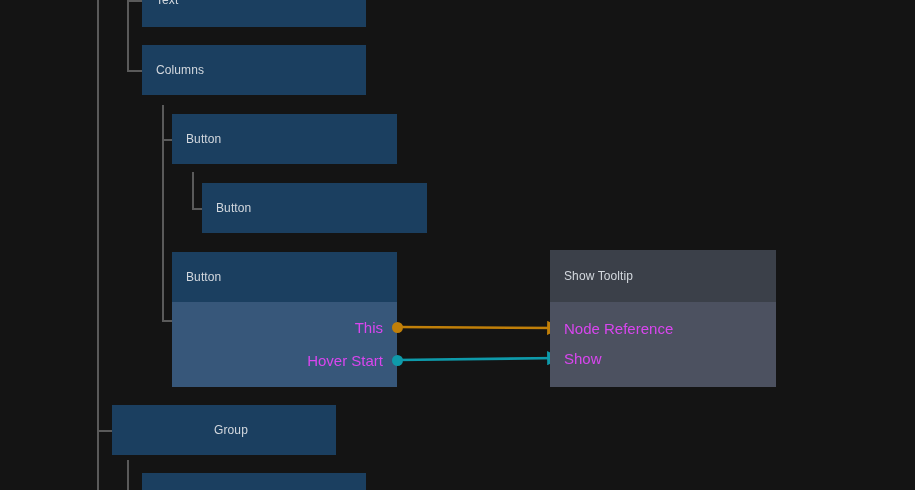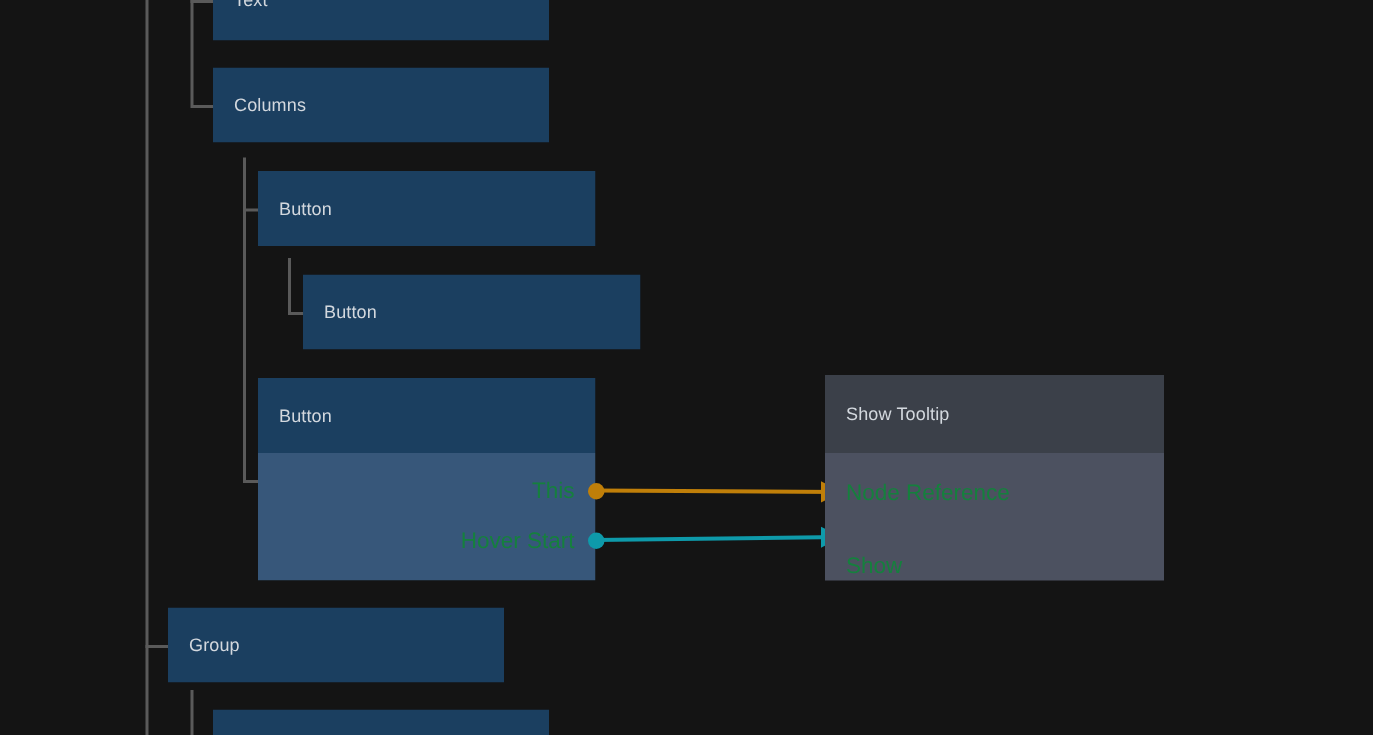--- a/index.html
+++ b/index.html
@@ -73,21 +73,21 @@
     position: absolute;
     display: flex;
     align-items: center;
     height: 20px;
     white-space: nowrap;
   }
   .port-row.out {
     justify-content: flex-end;
   }
   .port-label {
-    color: #15803d;
+    color: #d946ef;
     font-size: 15px;
   }
 
   
   #wires {
     position: absolute;
     left: 0;
     top: 0;
     width: 915px;
     height: 490px;
@@ -153,21 +153,21 @@
         </div>
         <div class="node-body" style="height: 85px;"></div>
       </div>
       <div class="node node-gray" style="left: 550px; top: 250px; width: 226px; height: 137px;">
         <div class="node-header" style="height: 52px;">
           <span class="node-title">Show Tooltip</span>
         </div>
         <div class="node-body" style="height: 88px;"></div>
       </div>
       <div class="node node-blue" style="left: 112px; top: 405px; width: 224px; height: 50px;">
-        <div class="node-header" style="height: 50px;">
+        <div class="node-header" style="height: 50px; justify-content: center;">
           <span class="node-title">Group</span>
         </div>
       </div>
       <div class="node node-blue" style="left: 142px; top: 473px; width: 224px; height: 50px;">
         <div class="node-header" style="height: 50px;">
           <span class="node-title"></span>
         </div>
       </div>
     </div>
 
@@ -175,16 +175,16 @@
       <span class="port-label">This</span>
       <span style="width: 11px; height: 11px; border-radius: 50%; margin-left: 9px; background: rgb(192, 127, 9);"></span>
     </div>
     <div class="port-row in" style="top: 318px; left: 564px;">
       <span class="port-label">Node Reference</span>
     </div>
     <div class="port-row out" style="top: 350px; left: 0px; width: 403px; padding-right: 0px;">
       <span class="port-label">Hover Start</span>
       <span style="width: 11px; height: 11px; border-radius: 50%; margin-left: 9px; background: rgb(14, 154, 170);"></span>
     </div>
-    <div class="port-row in" style="top: 367px; left: 564px; text-align: right;">
+    <div class="port-row in" style="top: 348px; left: 564px; text-align: right;">
       <span class="port-label">Show</span>
     </div>
   </div>
 
 </body></html>

